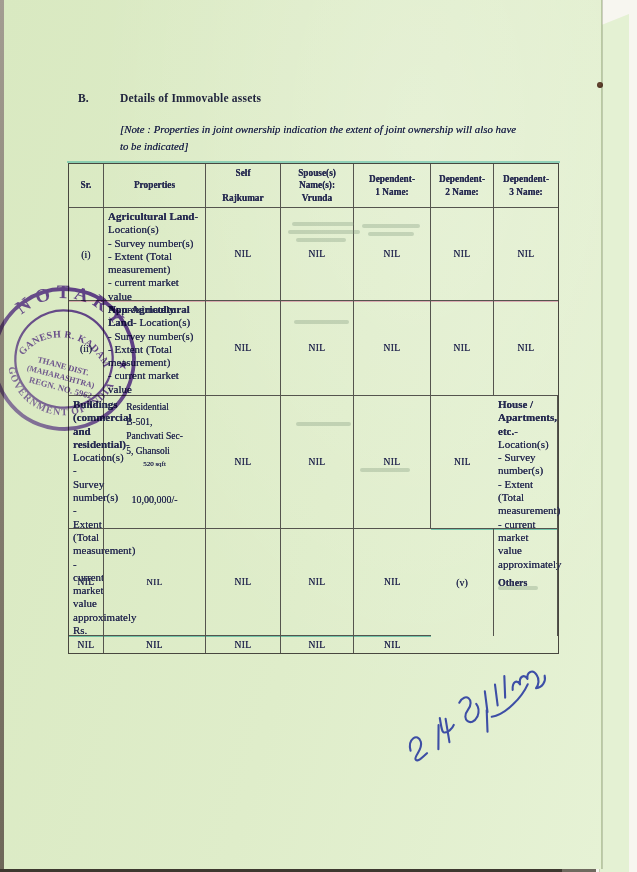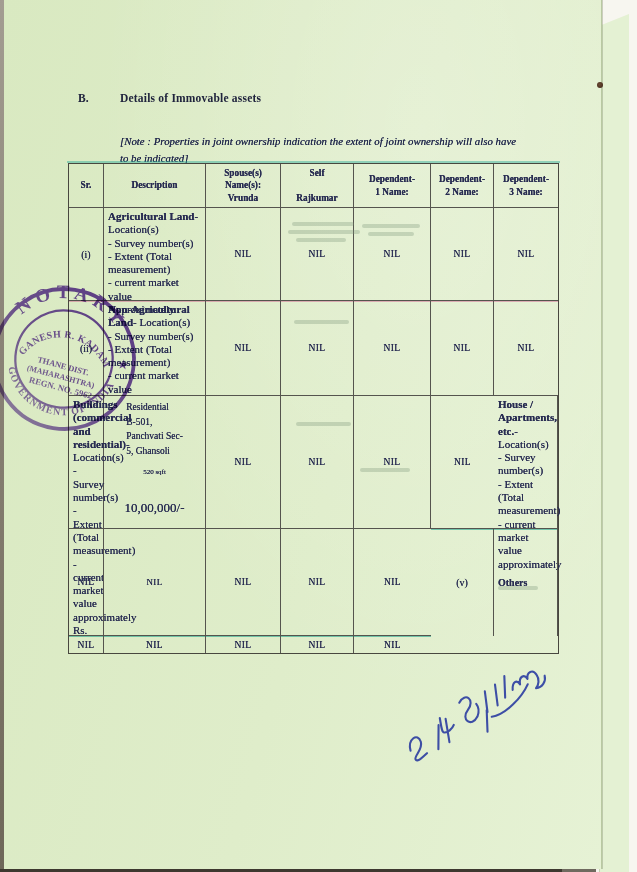--- a/index.html
+++ b/index.html
@@ -15,43 +15,43 @@
               border-right:1px solid #b9c9a2;box-shadow:1px 0 0 rgba(120,130,100,.35);}
   .edge-left{position:absolute;left:0;top:0;width:4px;height:100%;
              background:linear-gradient(180deg,#a39d92,#8a8376 40%,#6e6759);}
   .edge-bottom{position:absolute;left:0;top:869px;width:562px;height:3px;background:#3d382f;}
   .pin-dot{position:absolute;left:597px;top:82px;width:6px;height:6px;border-radius:50%;
            background:radial-gradient(circle at 40% 40%,#6b4a33,#3c2418);}
   
   .sec{position:absolute;top:92px;color:#20243d;font-weight:bold;font-size:11.5px;letter-spacing:.2px;}
   .sec-label{left:78px;}
   .sec-title{left:120px;}
-  .note{position:absolute;left:120px;top:133px;width:396px;color:#232a4e;font-style:italic;
+  .note{position:absolute;left:120px;top:121px;width:396px;color:#232a4e;font-style:italic;
         font-size:10.8px;line-height:17px;text-align:justify;text-shadow:0 0 .4px currentColor;}
   
   .grid{position:absolute;left:68px;top:163px;display:grid;
         grid-template-columns:35px 102px 75px 73px 77px 63px 64px;
         grid-template-rows:44px 93px 95px 133px 107px 17px;
         border:1.5px solid #48473f;color:#282c52;}
   .grid::before{content:"";position:absolute;left:-2px;right:-2px;top:-3px;height:2px;
                 background:rgba(40,170,150,.45);}
   .cell{border-right:1px solid #55544e;border-bottom:1px solid #55544e;position:relative;
         text-shadow:0 0 .4px currentColor;box-sizing:border-box;}
   .cell.c7{border-right:none;}
   .cell.lastrow{border-bottom:none;}
   .th{display:flex;align-items:center;justify-content:center;text-align:center;font-weight:bold;
       white-space:pre-line;font-size:9.3px;line-height:12.5px;padding:2px;}
   .sr{display:flex;align-items:center;justify-content:center;font-size:10px;}
   .desc{padding:2px 4px 0 4px;font-size:11px;line-height:13.3px;white-space:pre-line;}
   .desc .t{font-weight:bold;}
   .val{display:flex;align-items:center;justify-content:center;font-size:9.5px;letter-spacing:.4px;}
   .selfcell{display:flex;flex-direction:column;align-items:center;text-align:left;
             padding-top:4px;font-size:9.5px;line-height:14.5px;white-space:pre-line;}
-  .selfcell .area{font-size:7px;margin-top:10px;line-height:9px;}
-  .selfcell .money{font-size:13px;margin-top:24px;}
+  .selfcell .area{font-size:7px;margin-top:2px;line-height:9px;}
+  .selfcell .money{font-size:10px;margin-top:24px;}
   .othcell{display:flex;align-items:center;padding:0 4px;font-weight:bold;font-size:10px;}
   .sm{font-size:9px;}
   .fr-pink{box-shadow:inset 0 1px 0 rgba(205,70,130,.4);}
   .fr-teal{box-shadow:inset 0 1px 0 rgba(0,150,130,.5);}
   
   .g{position:absolute;height:4px;border-radius:2px;background:rgba(125,148,120,.32);filter:blur(.7px);}
   
   .stamp{position:absolute;left:-12px;top:283px;width:152px;height:152px;
          mix-blend-mode:multiply;opacity:.93;}
   .sig{position:absolute;left:390px;top:668px;width:175px;height:85px;transform:rotate(-24deg);
@@ -68,27 +68,27 @@
   <div class="edge-bottom"></div>
   <div class="pin-dot"></div>
 
   <div class="sec sec-label">B.</div>
   <div class="sec sec-title">Details of Immovable assets</div>
   <div class="note">[Note : Properties in joint ownership indication the extent of joint ownership will also have to be indicated]</div>
 
   <div class="grid">
 
     <div class="cell th">Sr.</div>
-    <div class="cell th">Description</div>
+    <div class="cell th">Properties</div>
+    <div class="cell th">Self
+
+Rajkumar</div>
     <div class="cell th">Spouse(s)
 Name(s):
 Vrunda</div>
-    <div class="cell th">Self
-
-Rajkumar</div>
     <div class="cell th">Dependent-
 1 Name:</div>
     <div class="cell th">Dependent-
 2 Name:</div>
     <div class="cell th c7">Dependent-
 3 Name:</div>
 
     <div class="cell sr">(i)</div>
     <div class="cell desc"><span class="t">Agricultural Land</span><span>- Location(s)
 - Survey number(s)

